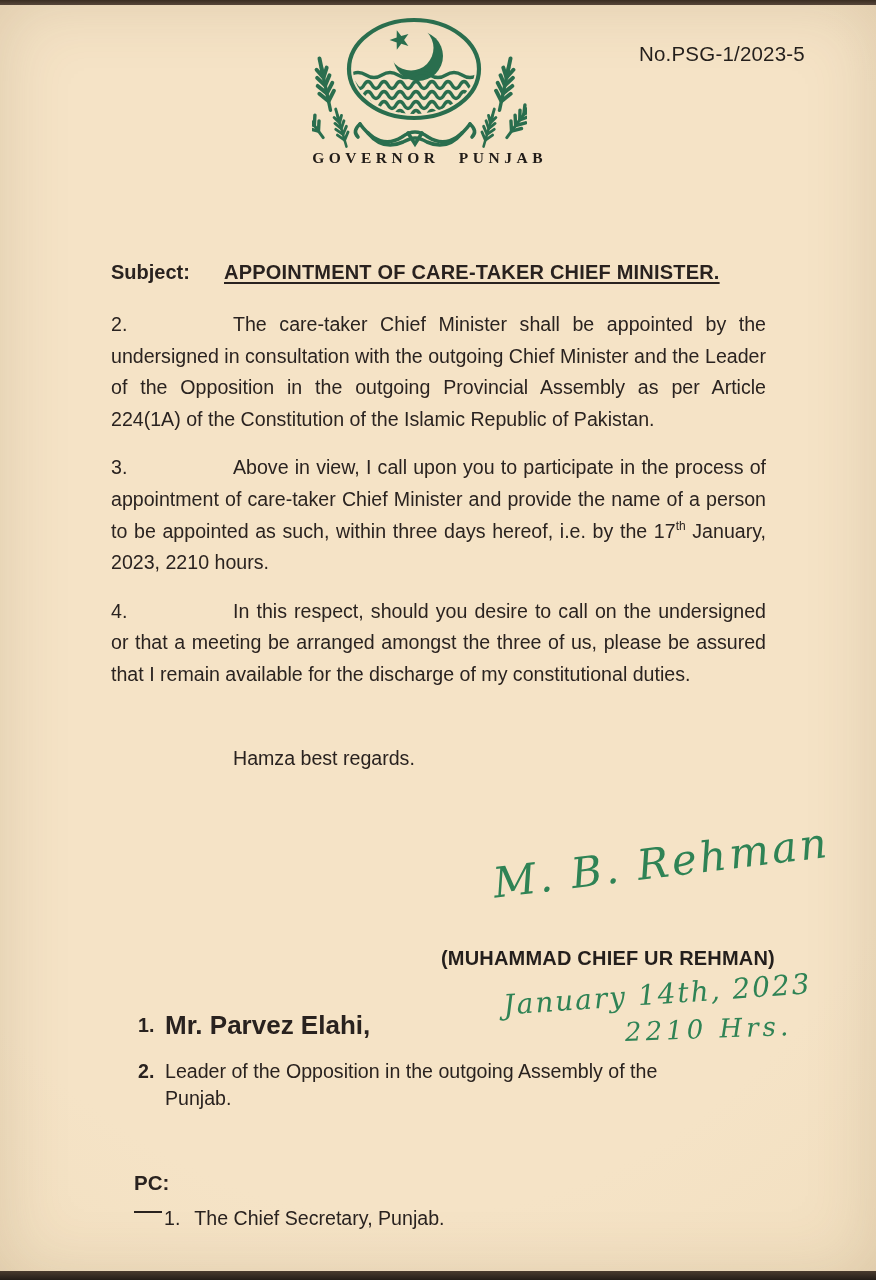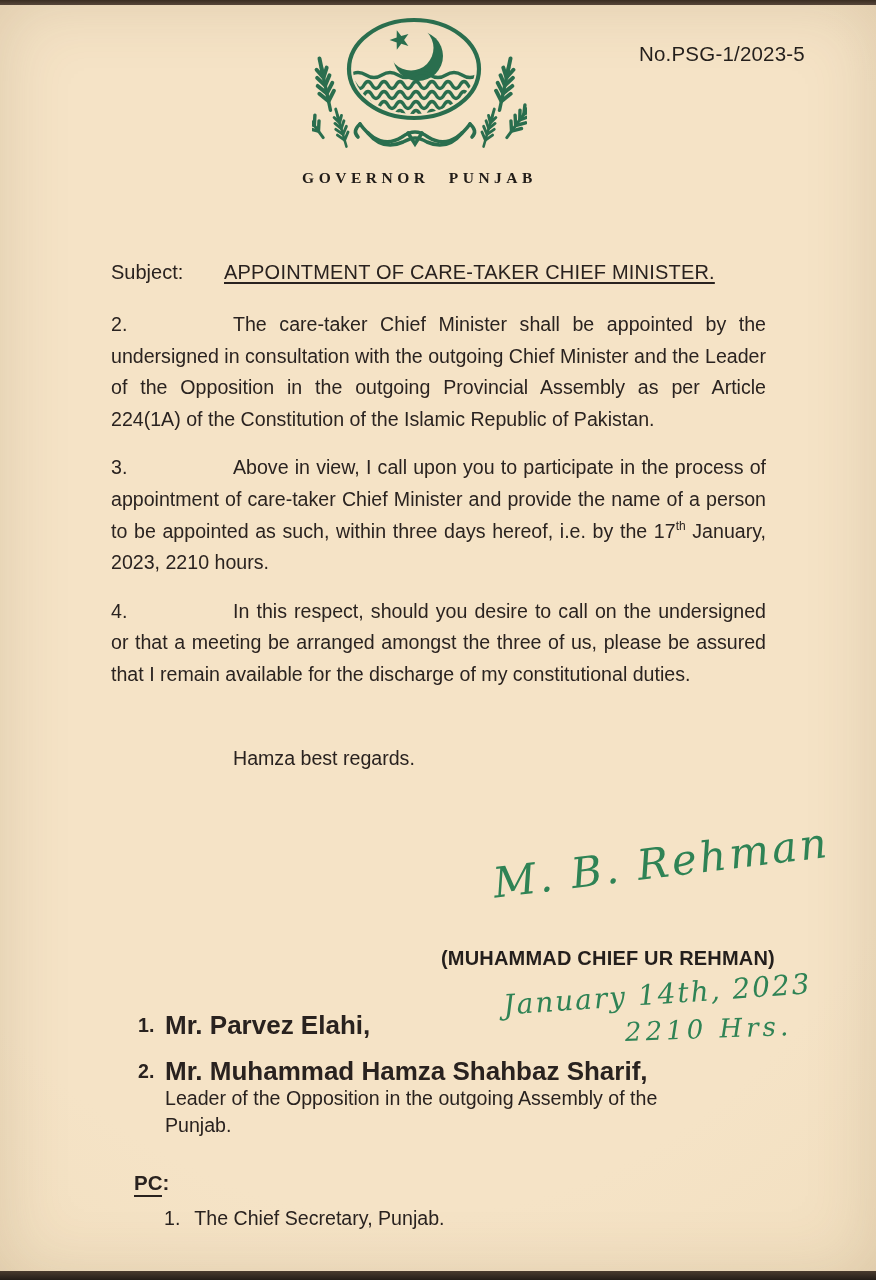--- a/index.html
+++ b/index.html
@@ -11,29 +11,29 @@
     color:#29221f;
     box-shadow:inset 0 0 70px rgba(110,82,45,.18);
   }
   .edge-bar{position:absolute;left:0;width:876px;background:#453729;}
   .edge-bar.top{top:0;height:5px;background:linear-gradient(#3a2d22,#56463a);}
   .edge-bar.bottom{bottom:0;height:9px;background:linear-gradient(#4a3b2e,#241d18);}
 
   
   .emblem-wrap{position:absolute;left:312px;top:12px;width:215px;height:152px;}
   .org-title{
-    position:absolute;left:292px;top:169px;width:255px;text-align:center;
+    position:absolute;left:292px;top:149px;width:255px;text-align:right;
     font-family:"Liberation Serif", serif;font-weight:700;font-size:15.5px;
     letter-spacing:4.5px;word-spacing:11px;color:#211c18;
   }
   .ref-no{position:absolute;left:639px;top:42px;font-size:20.5px;color:#241f1c;letter-spacing:.2px;text-align:center;}
 
   
   .content{position:absolute;left:111px;top:261px;width:655px;}
-  .subject-row{display:flex;margin-bottom:25px;font-weight:400;font-size:20px;}
+  .subject-row{display:flex;margin-bottom:25px;font-weight:700;font-size:20px;}
   .subject-label{width:113px;flex:0 0 113px;}
   .subject-title{text-decoration:underline;text-underline-offset:3px;text-decoration-thickness:2px;letter-spacing:.2px;}
   .para{position:relative;margin:0 0 17px 0;font-size:19.6px;line-height:31.6px;text-align:justify;text-indent:122px;color:#2a2320;}
   .para .pnum{position:absolute;left:0;top:0;text-indent:0;}
   .para sup{font-size:12px;line-height:0;}
   .signoff{margin-top:56px;padding-left:122px;font-size:19.6px;text-indent:0;}
 
   
   .ink{font-family:"DejaVu Serif", serif;font-style:italic;color:#2f8355;}
   .signature{position:absolute;left:492px;top:840px;width:310px;font-size:42px;letter-spacing:3px;transform:rotate(-7deg);white-space:nowrap;}
@@ -43,21 +43,21 @@
 
   
   .addressees{position:absolute;left:138px;top:1012px;width:560px;}
   .addr{display:flex;margin-bottom:19px;}
   .addr .anum{flex:0 0 27px;font-weight:700;font-size:19.6px;line-height:27px;}
   .addr .aname{font-weight:700;font-size:26px;line-height:27px;}
   .addr .atitle{font-size:19.6px;line-height:27px;}
 
   
   .pc-head{position:absolute;left:134px;top:1171px;font-weight:700;font-size:20.5px;}
-  .pc-underline{border-bottom:2.5px solid #29221f;padding-bottom:1px;}
+  .pc-underline{border-bottom:2.5px solid #29221f;padding-bottom:17px;}
   .pc-item{position:absolute;left:164px;top:1207px;font-size:19.6px;}
   .pc-item .inum{margin-right:14px;}
 </style>
 </head>
 <body>
 
 <div class="page">
 
   <div class="edge-bar top"></div>
 
@@ -137,21 +137,20 @@
   <div class="addressees">
     <div class="addr">
       <span class="anum">1.</span>
       <div>
         <div class="aname">Mr. Parvez Elahi,</div>
       </div>
     </div>
     <div class="addr">
       <span class="anum">2.</span>
       <div>
-        <div class="aname">Mr. Muhammad Hamza Shahbaz Sharif,</div>
         <div class="atitle">Leader of the Opposition in the outgoing Assembly of the Punjab.</div>
       </div>
     </div>
   </div>
 
   <div class="pc-head"><span class="pc-underline">PC</span><span>:</span></div>
   <div class="pc-item"><span class="inum">1.</span><span>The Chief Secretary, Punjab.</span></div>
 
   <div class="edge-bar bottom"></div>
 </div>

